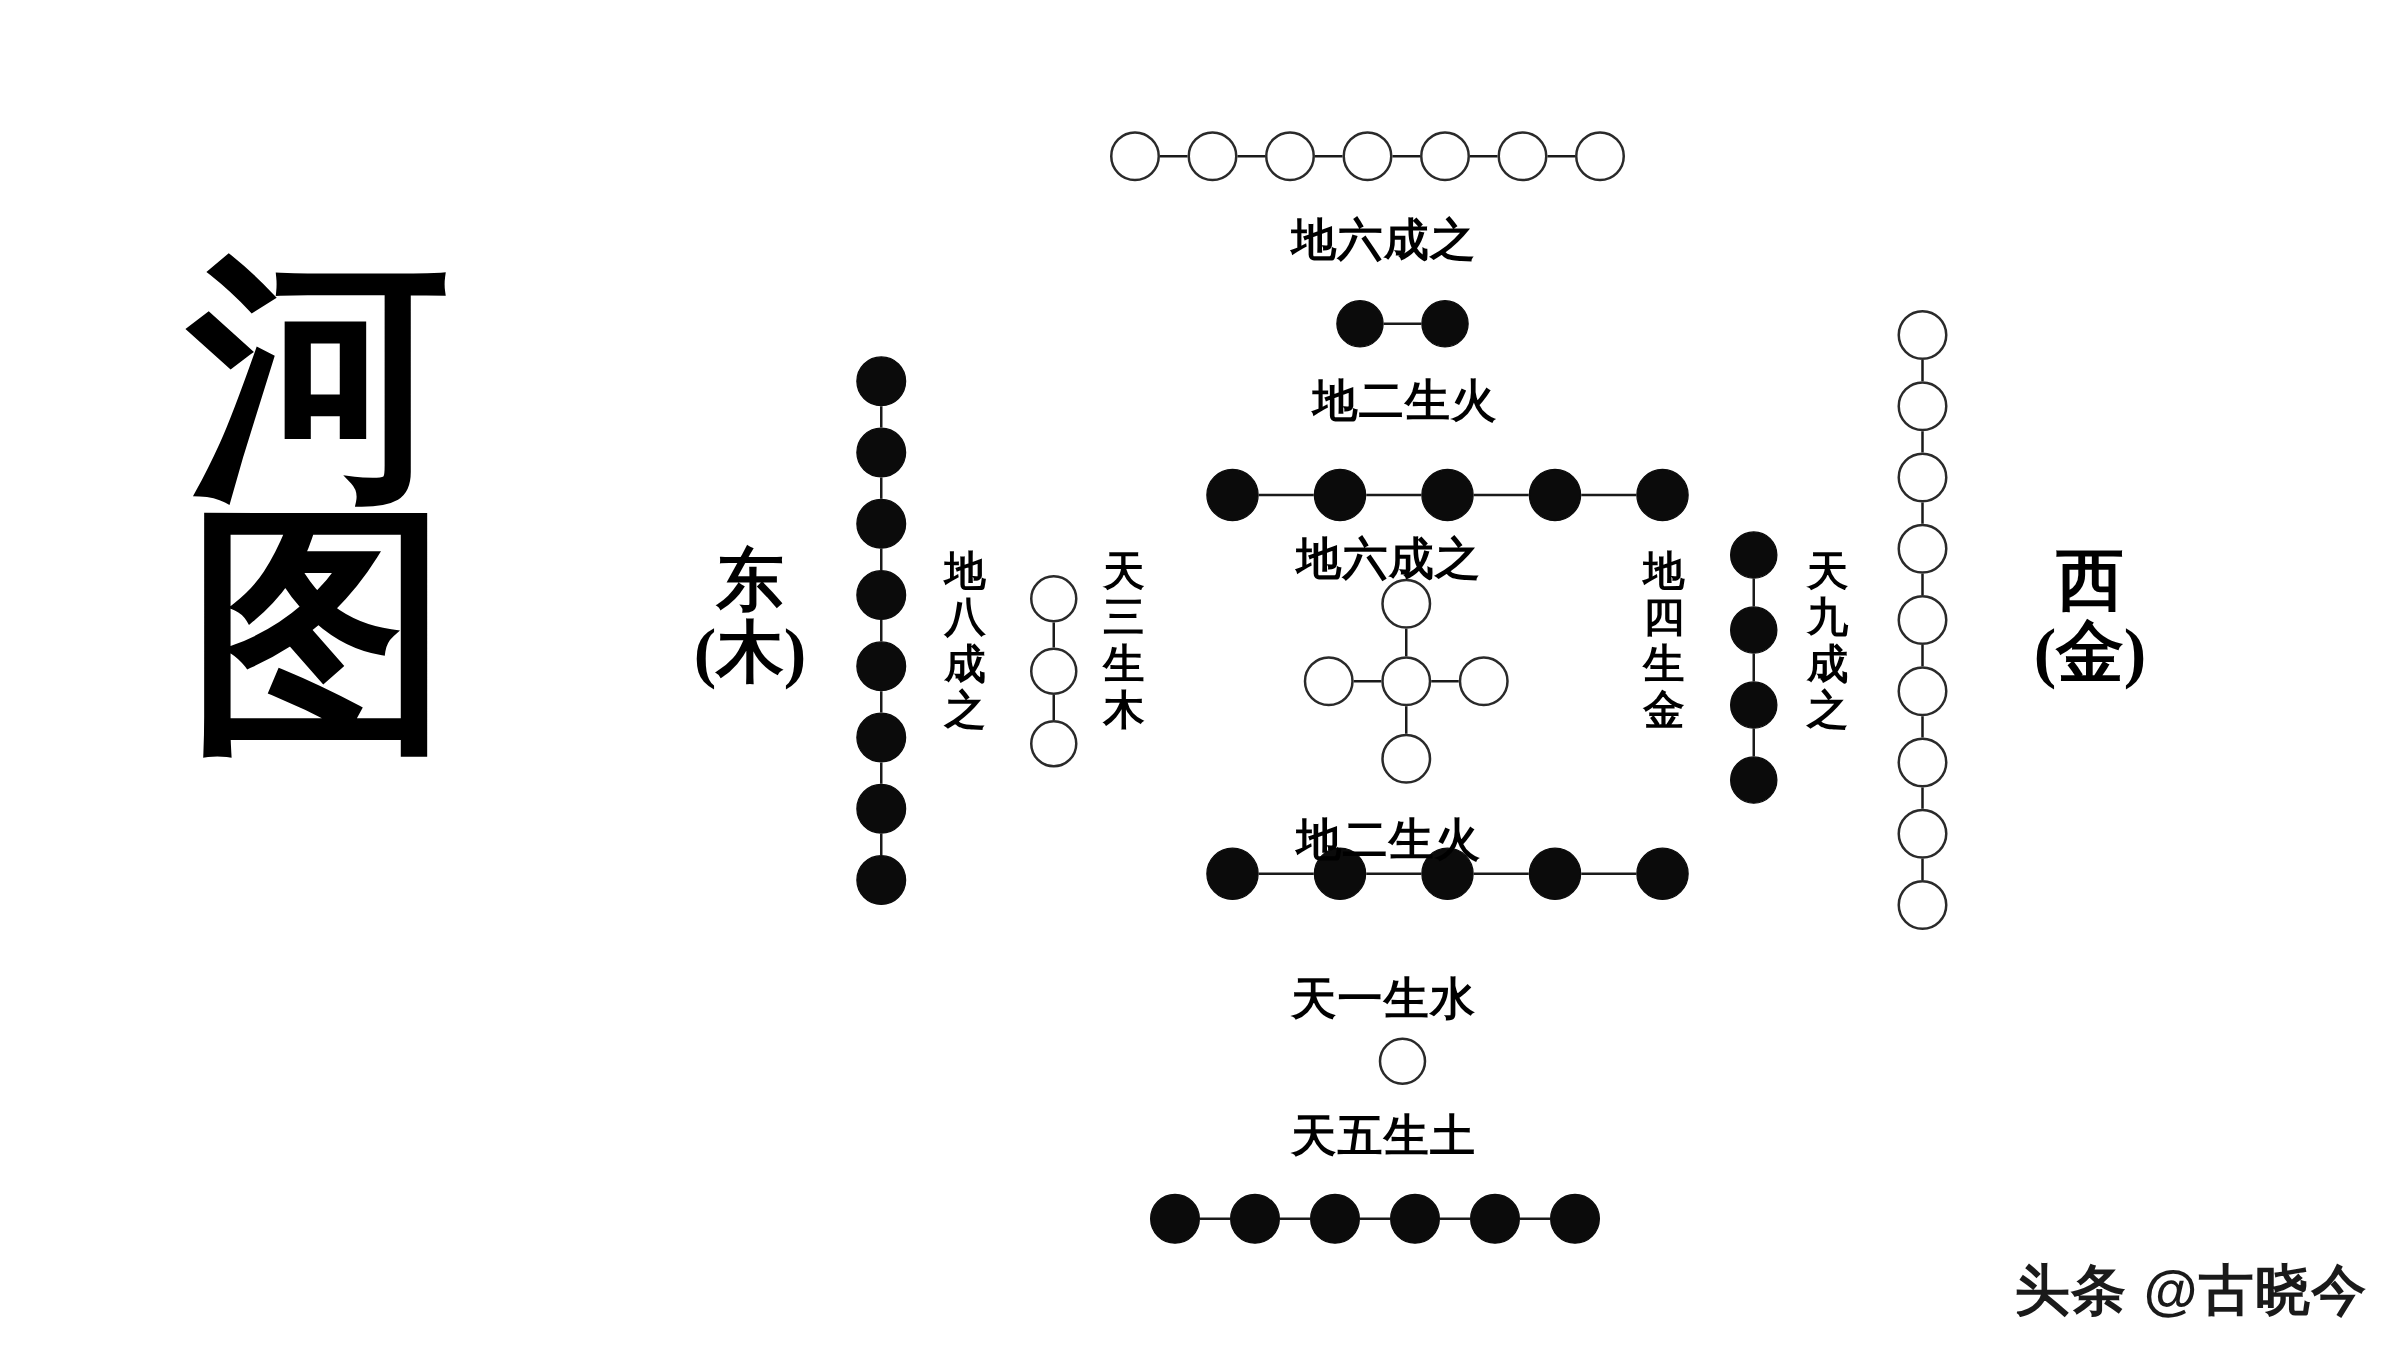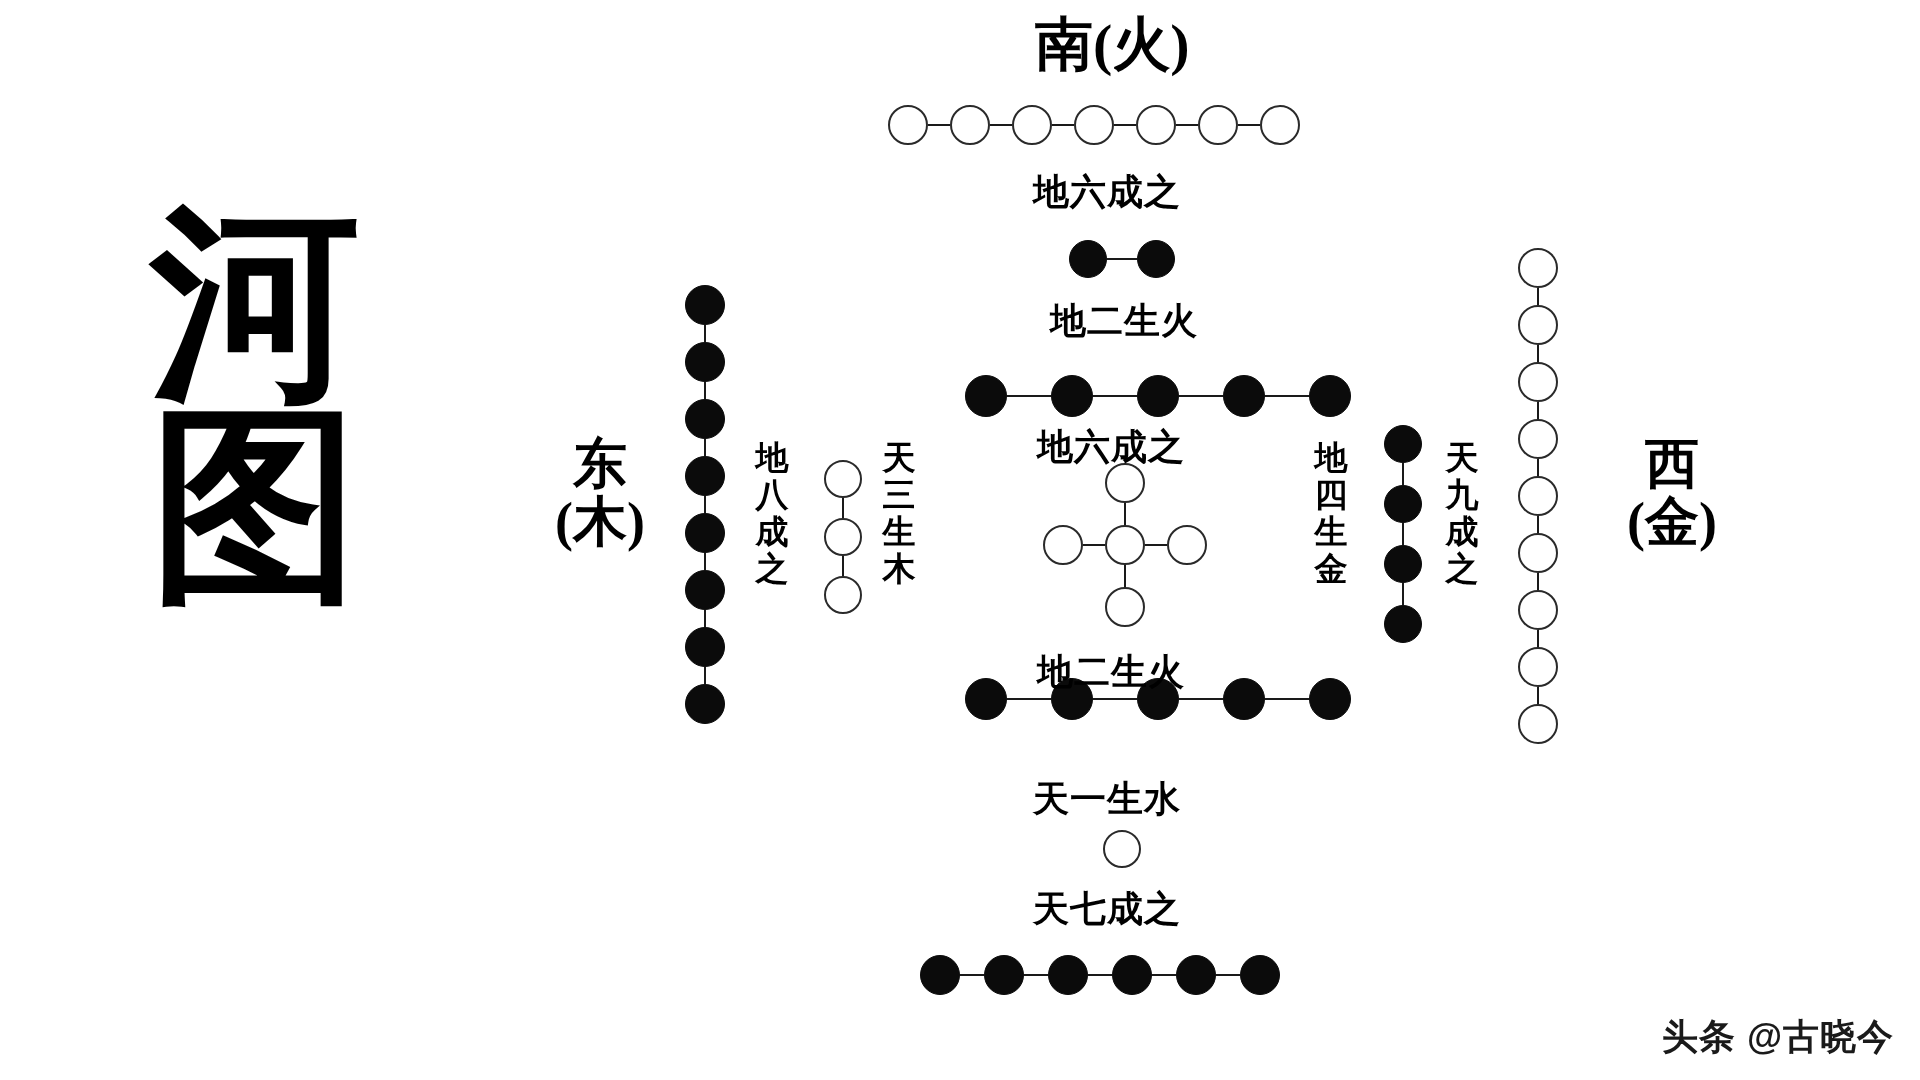--- a/index.html
+++ b/index.html
@@ -61,36 +61,35 @@
   .lnk-v{background:#1a1a1a;width:2px;flex:0 0 auto;}
 
   
   #centre-box{position:absolute;left:965px;top:375px;width:300px;height:345px;}
   #centre-box .side-rail{position:absolute;width:2px;background:#1a1a1a;}
   .cross-wrap{position:absolute;}
 
   
   .watermark{
     position:absolute;right:26px;bottom:18px;
-    font-size:36px;font-weight:700;color:#1a1a1a;
+    font-size:44px;font-weight:700;color:#1a1a1a;
     white-space:nowrap;letter-spacing:1px;
     font-family:"Liberation Sans","DejaVu Sans",sans-serif;
   }
 </style>
 </head>
 <body>
 
 <div id="stage">
 
   <div class="title-block">
     <span class="title-char">河</span>
     <span class="title-char">图</span>
   </div>
 
-  <div class="dir-label" style="left:1035px;top:14px;font-size:58px;">南(火)</div>
 
   <div class="dotrow" id="row-south-7" style="left:888px;top:105px;">
       <div class="dot white" style="width: 40px; height: 40px;"></div>
       <div class="lnk-h" style="width: 22px;"></div>
       <div class="dot white" style="width: 40px; height: 40px;"></div>
       <div class="lnk-h" style="width: 22px;"></div>
       <div class="dot white" style="width: 40px; height: 40px;"></div>
       <div class="lnk-h" style="width: 22px;"></div>
       <div class="dot white" style="width: 40px; height: 40px;"></div>
       <div class="lnk-h" style="width: 22px;"></div>
@@ -249,21 +248,21 @@
     <span>西</span>
     <span>(金)</span>
   </div>
 
   <div class="cap-h" style="left:1033px;top:775px;text-align:center;">天一生水</div>
 
   <div class="dotrow" id="row-north-1" style="left:1103px;top:830px;">
       <div class="dot white" style="width: 38px; height: 38px;"></div>
     </div>
 
-  <div class="cap-h" style="left:1033px;top:885px;">天七成之</div>
+  <div class="cap-h" style="left:1033px;top:885px;">天五生土</div>
 
   <div class="dotrow" id="row-north-6" style="left:920px;top:955px;">
       <div class="dot black" style="width: 40px; height: 40px;"></div>
       <div class="lnk-h" style="width: 24px;"></div>
       <div class="dot black" style="width: 40px; height: 40px;"></div>
       <div class="lnk-h" style="width: 24px;"></div>
       <div class="dot black" style="width: 40px; height: 40px;"></div>
       <div class="lnk-h" style="width: 24px;"></div>
       <div class="dot black" style="width: 40px; height: 40px;"></div>
       <div class="lnk-h" style="width: 24px;"></div>

